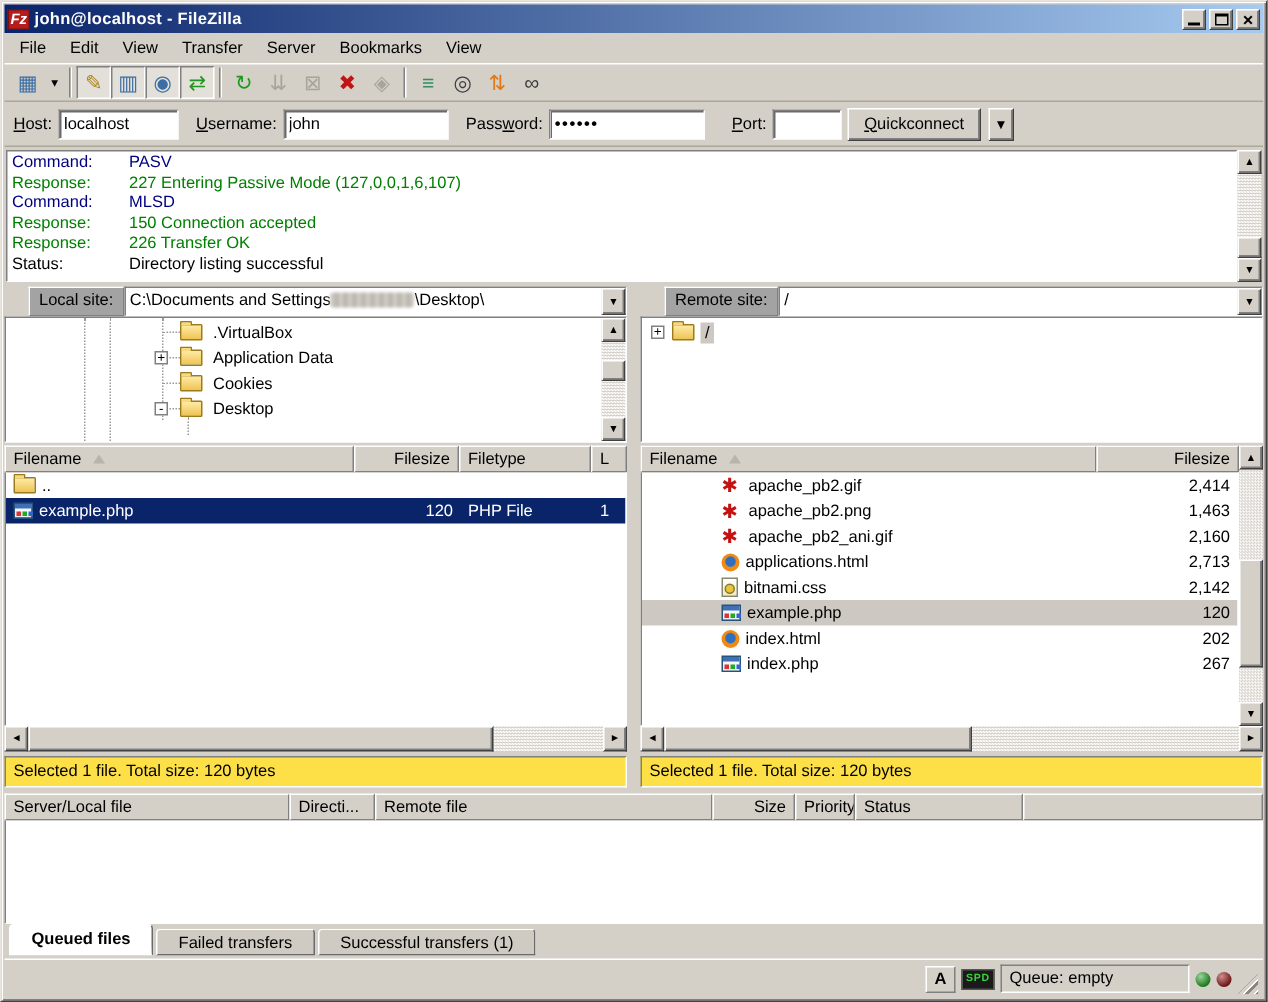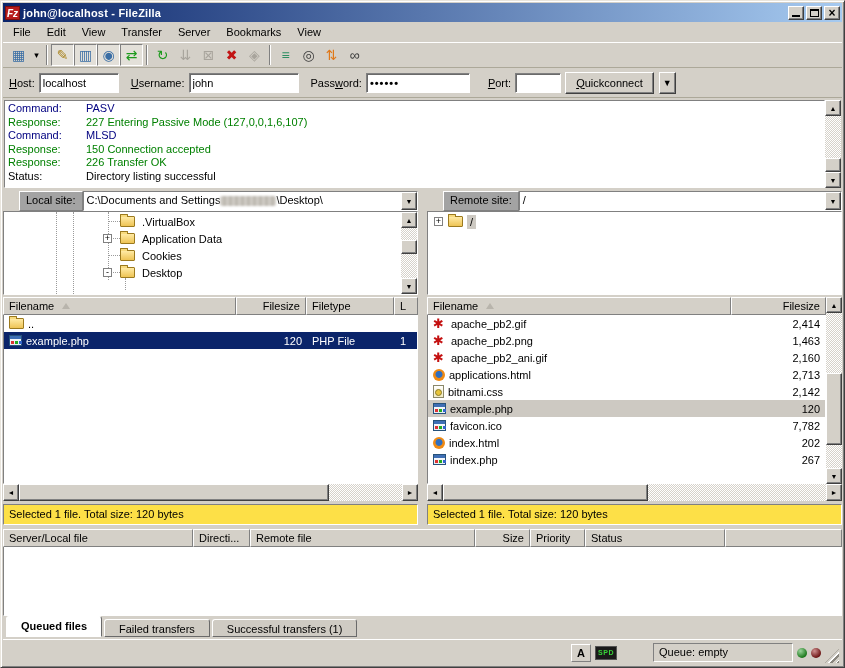--- a/index.html
+++ b/index.html
@@ -123,48 +123,48 @@
   .listcol{ width:415px; display:flex; flex-direction:column; }
   .flhead{ display:flex; height:18px; flex:0 0 18px; }
   .lc0{ width:233px; } .lc1{ width:70px; justify-content:flex-end; } .lc2{ width:88px; } .lc3{ flex:1; }
   .rc0{ flex:1; } .rc1{ width:95px; justify-content:flex-end; }
   .flbody{ flex:1; background:#fff; border:1px solid; border-color:#808080 #fff #fff #808080; border-top:none; overflow:hidden; }
   .frow{ display:flex; height:17px; align-items:center; }
   .frow.sel{ background:#0a246a; color:#fff; }
   .frow.sel-inactive{ background:#cdc9c2; }
   .fcell{ padding:0 5px; white-space:nowrap; overflow:hidden; display:flex; align-items:center; height:17px; }
   .fc-name{ width:233px; } .fc-size{ width:70px; justify-content:flex-end; } .fc-type{ width:88px; } .fc-last{ flex:1; }
-  .rfc-name{ flex:1; } .rfc-size{ width:95px; justify-content:flex-end; }
+  .rfc-name{ flex:1;margin-left:48px; } .rfc-size{ width:95px; justify-content:flex-end; }
   .rlist{ flex:1; display:flex; overflow:hidden; }
   .rmain{ flex:1; display:flex; flex-direction:column; overflow:hidden; }
   .panestatus{ flex:0 0 21px; margin-top:3px; background:#fde047; border:1px solid; border-color:#808080 #fff #fff #808080;
     padding:3px 5px; white-space:nowrap; }
 
   
   .queuepane{ flex:1 1 auto; display:flex; flex-direction:column; margin-top:4px; }
   .qhead{ display:flex; height:18px; flex:0 0 18px; }
   .qc0{ width:190px; } .qc1{ width:57px; } .qc2{ width:225px; } .qc3{ width:55px; justify-content:flex-end; }
-  .qc4{ width:55px;text-align:right; } .qc5{ width:140px; } .qc6{ flex:1; }
+  .qc4{ width:40px;text-align:right; } .qc5{ width:112px; } .qc6{ flex:1; }
   .qbody{ flex:1; background:#fff; border:1px solid; border-color:#808080 #fff #fff #808080; border-top:none; }
 
   
   .tabsrow{ flex:0 0 21px; display:flex; align-items:flex-end; padding-left:3px; }
   .tab{ padding:3px 14px 3px 14px; background:#cfcbc3; border:1px solid; border-color:#fff #6a6a6a #6a6a6a #fff;
     border-radius:3px 3px 0 0; margin-right:2px; height:18px; white-space:nowrap; }
   .tab.active{ background:#fff; font-weight:bold; height:21px; border-bottom-color:#fff; z-index:2; }
 
   
   .statusbar{ flex:0 0 26px; display:flex; align-items:center; gap:4px; padding:2px 3px 2px 4px; margin-top:2px;
     border-top:1px solid #fff; }
   .sb-icon{ margin-left:auto; width:20px; height:18px; background:#d4d0c8; border:1px solid; border-color:#fff #808080 #808080 #fff;
     display:flex; align-items:center; justify-content:center; font-weight:bold; font-size:11px; }
   .sb-speed{ width:22px; height:14px; background:#1a1a1a; color:#39d439; font-size:7px; font-weight:bold;
     display:flex; align-items:center; justify-content:center; border:1px solid #555; letter-spacing:.5px; }
-  .sb-queue{ width:140px; height:19px; background:#d4d0c8; border:1px solid; border-color:#808080 #fff #fff #808080;
-    padding:2px 5px; white-space:nowrap;margin-left:32px; }
+  .sb-queue{ width:126px; height:19px; background:#d4d0c8; border:1px solid; border-color:#808080 #fff #fff #808080;
+    padding:2px 5px; white-space:nowrap; }
   .led{ width:10px; height:10px; border-radius:50%; }
   .led-green{ background:radial-gradient(circle at 35% 30%, #9cd49c, #1d7a1d 70%, #0d4d0d); }
   .led-red{ background:radial-gradient(circle at 35% 30%, #cf8f8f, #6e1616 70%, #490c0c); }
   .grip{ width:14px; height:14px; align-self:flex-end;
     background:repeating-linear-gradient(135deg, transparent 0 2px, #fff 2px 3px, #8a867e 3px 5px);
     clip-path:polygon(100% 0, 100% 100%, 0 100%); }
 </style>
 </head>
 <body>
 
@@ -510,27 +510,20 @@
               </div>
 
               <div class="frow sel-inactive">
                 <span class="fcell rfc-name">
                   <span class="fi fi-win"></span>
                   <span>example.php</span>
                 </span>
                 <span class="fcell rfc-size">120</span>
               </div>
 
-              <div class="frow">
-                <span class="fcell rfc-name">
-                  <span class="fi fi-win"></span>
-                  <span>favicon.ico</span>
-                </span>
-                <span class="fcell rfc-size">7,782</span>
-              </div>
 
               <div class="frow">
                 <span class="fcell rfc-name">
                   <span class="fi fi-ff"></span>
                   <span>index.html</span>
                 </span>
                 <span class="fcell rfc-size">202</span>
               </div>
 
               <div class="frow">

